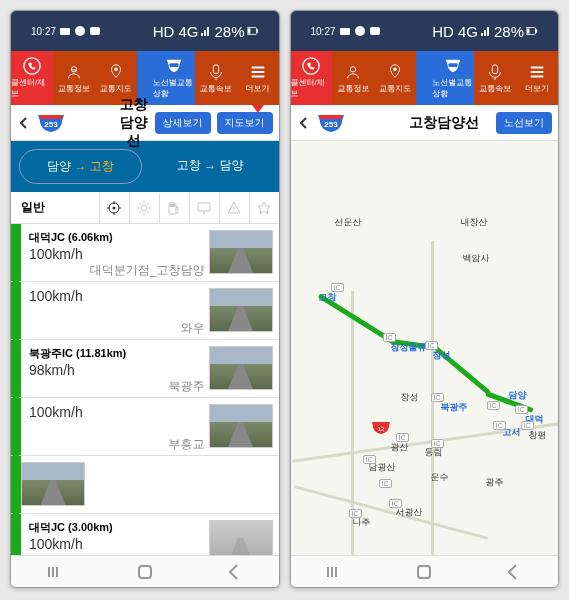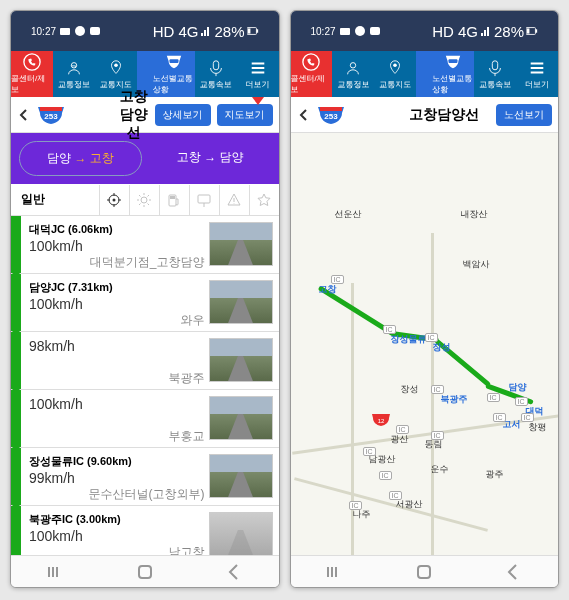--- a/index.html
+++ b/index.html
@@ -2,32 +2,32 @@
 <html><head>
 <meta charset="utf-8">
 <style>
   * { margin:0; padding:0; box-sizing:border-box; font-family:-apple-system,"Malgun Gothic",sans-serif; }
   body { background:#e8e8e8; display:flex; gap:10px; padding:10px; width:569px; height:600px; }
   .phone { width:273px; height:578px; background:#fff; border:1px solid #999; border-radius:6px; overflow:hidden; display:flex; flex-direction:column; box-shadow:0 1px 4px rgba(0,0,0,0.25); }
   .status-bar { height:40px; background:#2a3a5a; color:#fff; display:flex; align-items:center; justify-content:space-between; padding:0 20px; font-size:10px; }
   .status-left { display:flex; align-items:center; gap:3px; }
   .status-right { display:flex; align-items:center; gap:2px; font-size:15px; }
   .sb-ico { width:12px; height:12px; display:inline-block; }
-  .top-nav { height:46px; background:#0369a1; display:flex; }
+  .top-nav { height:54px; background:#c2410c; display:flex; }
   .nav-item { flex:1; display:flex; flex-direction:column; align-items:center; justify-content:center; gap:2px; color:#fff; font-size:8px; cursor:pointer; position:relative; }
   .nav-item.red { background:#e83030; }
   .nav-item.blue { background:#2a6dd8;padding-left:16px; }
   .nav-ico { width:18px; height:18px; }
   .red-arrow { position:absolute; bottom:-8px; left:50%; transform:translateX(-50%); width:0; height:0; border-left:6px solid transparent; border-right:6px solid transparent; border-top:8px solid #e83030; z-index:5; }
   .title-bar { height:36px; background:#fff; display:flex; align-items:center; padding:0 6px; gap:6px; border-bottom:1px solid #ddd; position:relative; }
   .back-chev { width:14px; height:14px; }
   .shield { width:28px; height:20px; }
   .title-text { font-size:14px; font-weight:bold; flex:1; text-align:center;margin-left:48px; }
   .pill { background:#2a6dd8; color:#fff; font-size:10px; padding:4px 8px; border-radius:4px; cursor:pointer; }
-  .dir-bar { background:#6d28d9; padding:8px; display:flex; gap:8px; }
+  .dir-bar { background:#0369a1; padding:8px; display:flex; gap:8px; }
   .dir-btn { flex:1; padding:8px 4px; border-radius:18px; text-align:center; font-size:12px; color:#fff; cursor:pointer; }
   .dir-btn.active { border:1px solid #889ac0; }
   .dir-to { color:#f8b030; }
   .filter-bar { height:32px; background:#fff; display:flex; align-items:center; border-bottom:1px solid #ddd; }
   .filter-label { font-size:12px; font-weight:bold; padding:0 10px; flex:1; }
   .filter-ico { width:30px; height:30px; display:flex; align-items:center; justify-content:center; border-left:1px solid #ddd; cursor:pointer; }
   .filter-ico svg { opacity:0.5; }
   .filter-ico.active svg { opacity:1; }
   .list { flex:1; overflow-y:auto; background:#0369a1; }
   .row { background:#fff; display:flex; border-bottom:1px solid #ddd; min-height:58px; position:relative; }
@@ -204,55 +204,50 @@
         <div class="row-body">
           <div class="row-name">대덕JC (6.06km)</div>
           <div class="row-speed">100km/h</div>
           <div class="row-under">대덕분기점_고창담양</div>
         </div>
         <div class="thumb"></div>
       </div>
       <div class="row">
         <div class="row-bar"></div>
         <div class="row-body">
-          <div class="row-name">담양JC (7.31km)</div>
           <div class="row-speed">100km/h</div>
           <div class="row-under">와우</div>
         </div>
         <div class="thumb"></div>
       </div>
       <div class="row">
         <div class="row-bar"></div>
         <div class="row-body">
+          <div class="row-name">북광주IC (11.81km)</div>
           <div class="row-speed">98km/h</div>
           <div class="row-under">북광주</div>
         </div>
         <div class="thumb"></div>
       </div>
       <div class="row">
         <div class="row-bar"></div>
         <div class="row-body">
           <div class="row-speed">100km/h</div>
           <div class="row-under">부흥교</div>
         </div>
         <div class="thumb"></div>
       </div>
       <div class="row">
         <div class="row-bar"></div>
+        <div class="thumb"></div>
+      </div>
+      <div class="row">
+        <div class="row-bar"></div>
         <div class="row-body">
-          <div class="row-name">장성물류IC (9.60km)</div>
-          <div class="row-speed">99km/h</div>
-          <div class="row-under">문수산터널(고창외부)</div>
-        </div>
-        <div class="thumb"></div>
-      </div>
-      <div class="row">
-        <div class="row-bar"></div>
-        <div class="row-body">
-          <div class="row-name">북광주IC (3.00km)</div>
+          <div class="row-name">대덕JC (3.00km)</div>
           <div class="row-speed">100km/h</div>
           <div class="row-under">남고창</div>
         </div>
         <div class="thumb foggy"></div>
       </div>
     </div>
 
   <div class="sys-nav">
     <svg class="sys-btn" viewBox="0 0 24 24">
         <path d="M5 7v10M9 7v10M13 7v10" stroke="#555" stroke-width="2"></path>
@@ -359,21 +354,21 @@
     <div class="hwy-line" style="left:100px;top:198px;width:48px;transform:rotate(8deg);transform-origin:left center;"></div>
     <div class="hwy-line" style="left:145px;top:205px;width:70px;transform:rotate(40deg);transform-origin:left center;"></div>
     <div class="hwy-line" style="left:195px;top:250px;width:50px;transform:rotate(20deg);transform-origin:left center;"></div>
 
     <svg class="shield-map" style="left:80px;top:280px;" viewBox="0 0 20 14">
         <path d="M1 1h18l-1 4c0 4-3 7-8 8-5-1-8-4-8-8z" fill="#e83030"></path>
         <text x="10" y="10" font-size="6" fill="#fff" text-anchor="middle">12</text>
       </svg>
   <span class="map-label" style="left: 44px; top: 75px;">선운산</span>
       <span class="map-label" style="left: 170px; top: 75px;">내장산</span>
-      <span class="map-label" style="left: 172px; top: 125px;">백암사</span>
+      <span class="map-label" style="left: 172px; top: 111px;">백암사</span>
       <span class="map-label blue" style="left: 28px; top: 150px;">고창</span>
       <span class="map-label blue" style="left: 100px; top: 200px;">장성물류</span>
       <span class="map-label blue" style="left: 142px; top: 208px;">장성</span>
       <span class="map-label" style="left: 110px; top: 250px;">장성</span>
       <span class="map-label blue" style="left: 150px; top: 260px;">북광주</span>
       <span class="map-label blue" style="left: 218px; top: 248px;">담양</span>
       <span class="map-label blue" style="left: 235px; top: 272px;">대덕</span>
       <span class="map-label blue" style="left: 212px; top: 285px;">고서</span>
       <span class="map-label" style="left: 238px; top: 288px;">창평</span>
       <span class="map-label" style="left: 100px; top: 300px;">광산</span>

